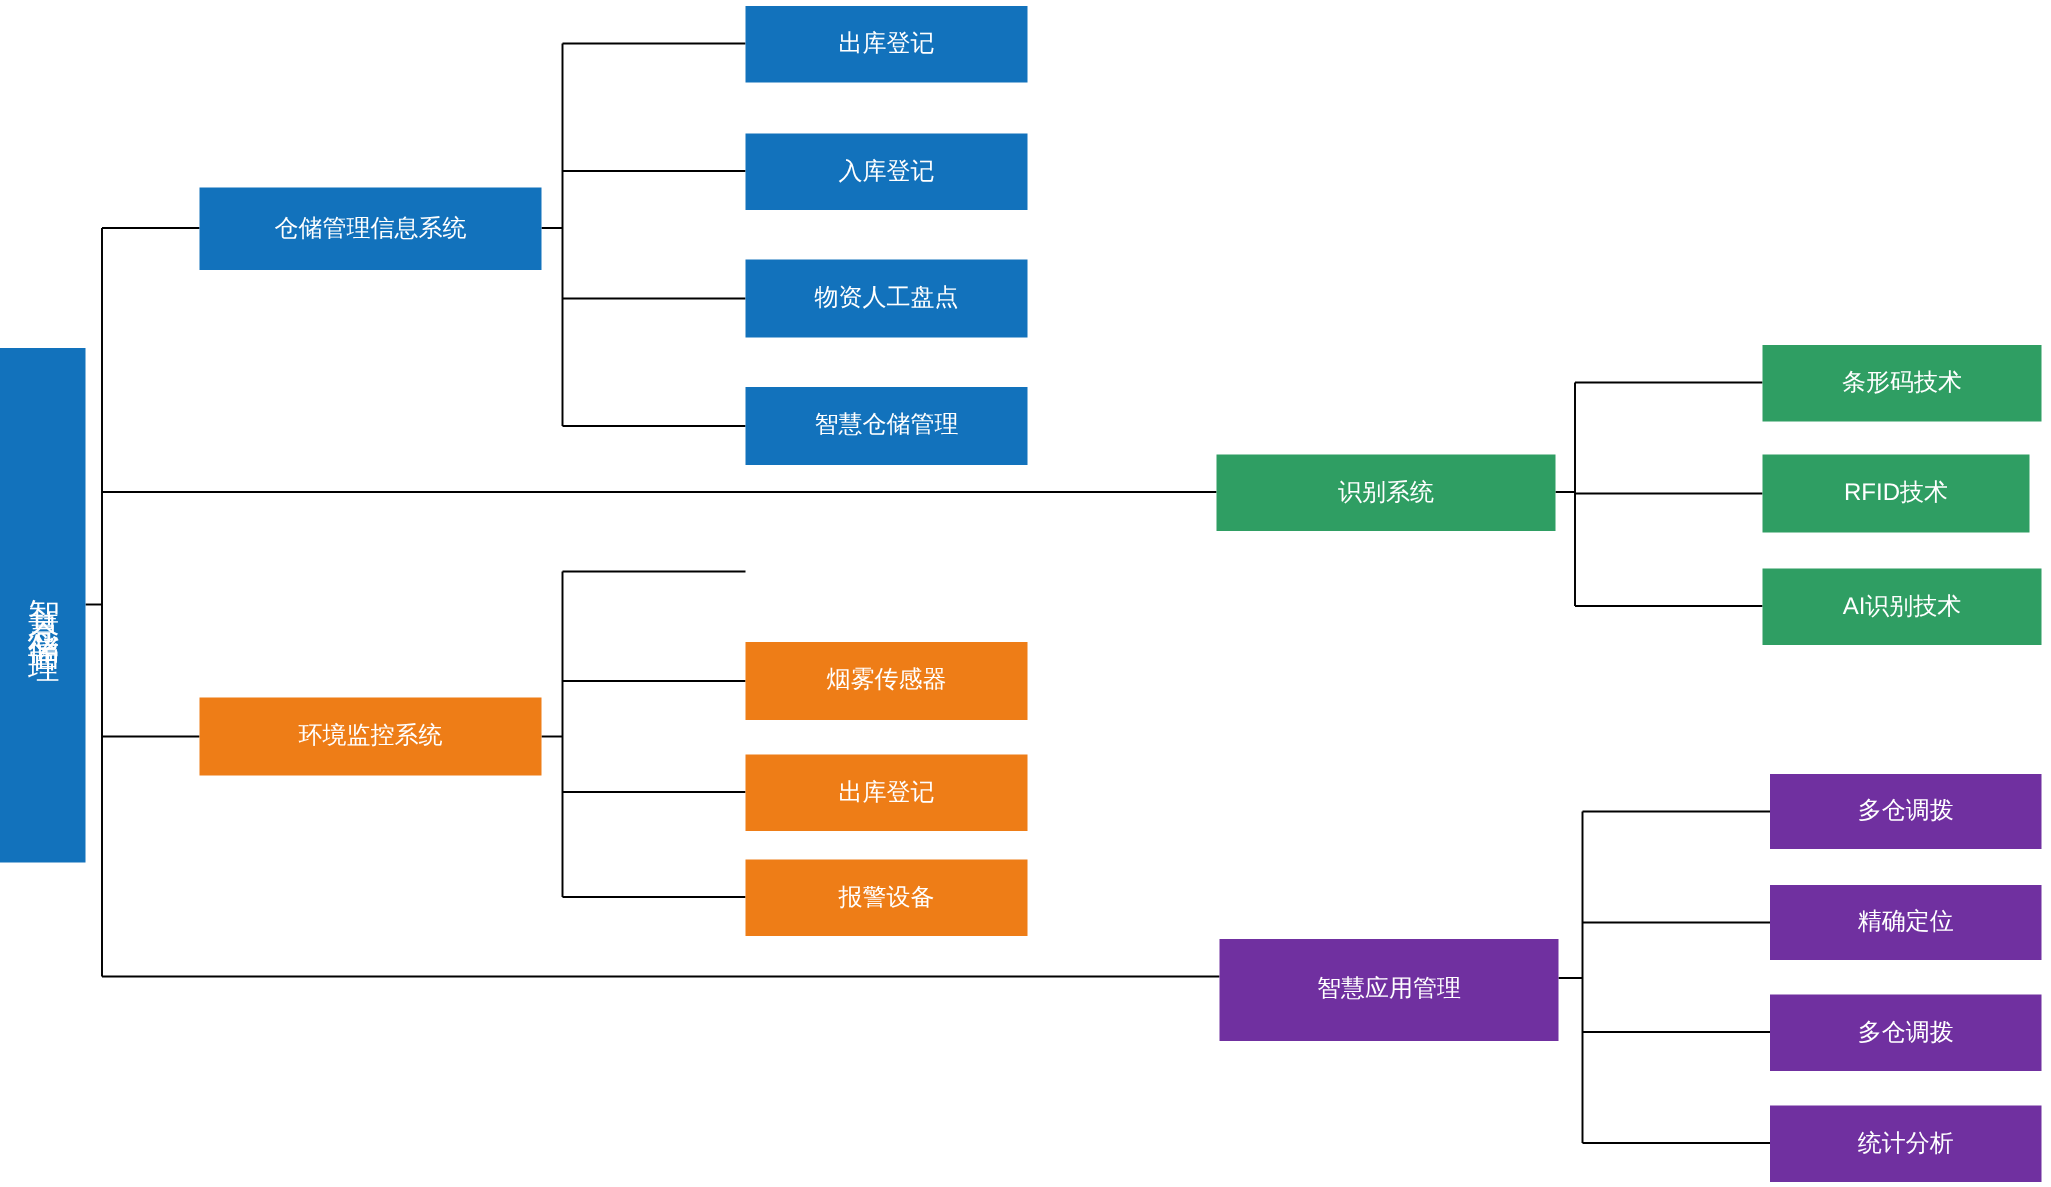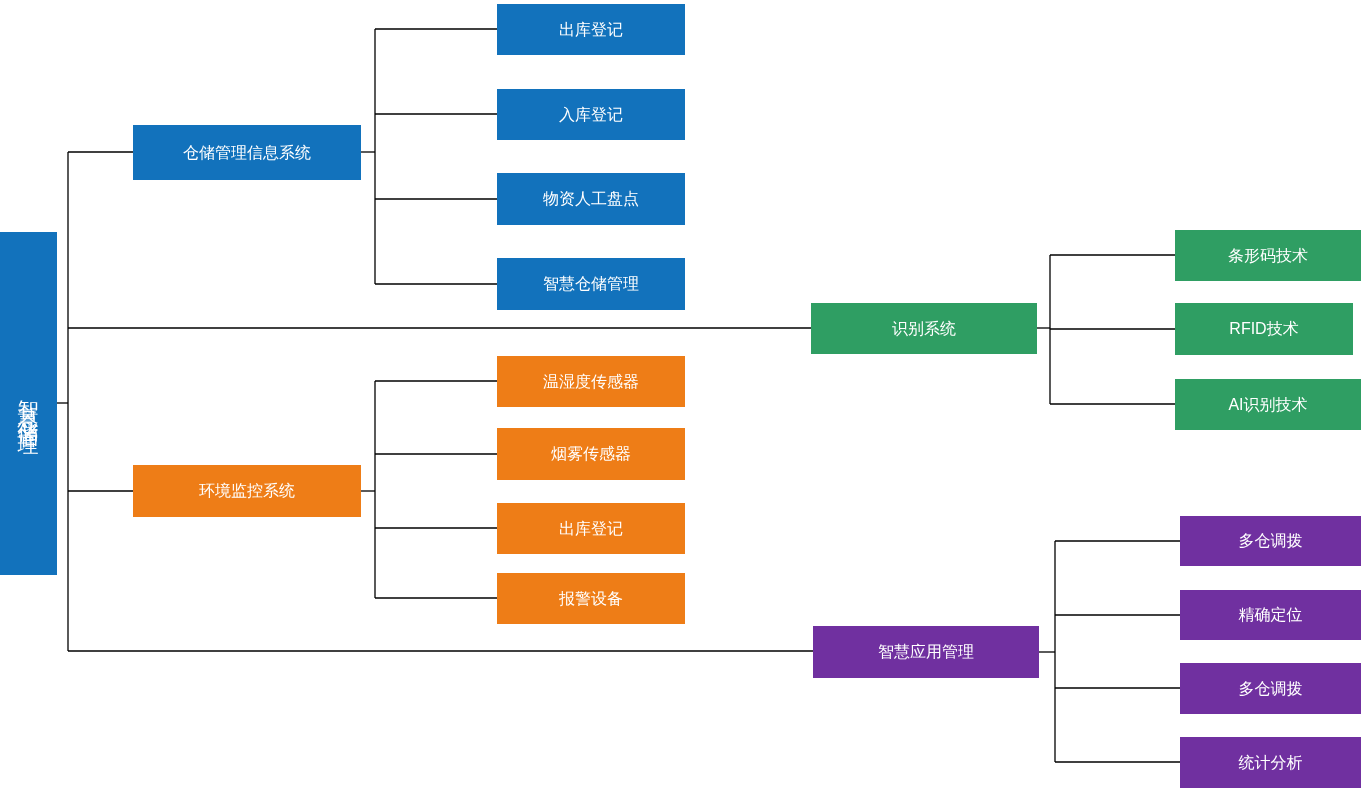--- a/index.html
+++ b/index.html
@@ -87,24 +87,23 @@
   <div class="node" style="left: 497px; top: 89px; width: 188px; height: 51px; background-color: rgb(18, 114, 188);">入库登记</div>
   <div class="node" style="left: 497px; top: 173px; width: 188px; height: 52px; background-color: rgb(18, 114, 188);">物资人工盘点</div>
   <div class="node" style="left: 497px; top: 258px; width: 188px; height: 52px; background-color: rgb(18, 114, 188);">智慧仓储管理</div>
 
   <div class="node" style="left: 811px; top: 303px; width: 226px; height: 51px; background-color: rgb(47, 158, 99);">识别系统</div>
   <div class="node" style="left: 1175px; top: 230px; width: 186px; height: 51px; background-color: rgb(47, 158, 99);">条形码技术</div>
   <div class="node" style="left: 1175px; top: 303px; width: 178px; height: 52px; background-color: rgb(47, 158, 99);">RFID技术</div>
   <div class="node" style="left: 1175px; top: 379px; width: 186px; height: 51px; background-color: rgb(47, 158, 99);">AI识别技术</div>
 
   <div class="node" style="left: 133px; top: 465px; width: 228px; height: 52px; background-color: rgb(238, 125, 23);">环境监控系统</div>
-  <div class="node" style="left: 497px; top: 356px; width: 188px; height: 51px; background-color: rgb(238, 125, 23);">温湿度传感器</div>
   <div class="node" style="left: 497px; top: 428px; width: 188px; height: 52px; background-color: rgb(238, 125, 23);">烟雾传感器</div>
   <div class="node" style="left: 497px; top: 503px; width: 188px; height: 51px; background-color: rgb(238, 125, 23);">出库登记</div>
   <div class="node" style="left: 497px; top: 573px; width: 188px; height: 51px; background-color: rgb(238, 125, 23);">报警设备</div>
 
-  <div class="node" style="left: 813px; top: 626px; width: 226px; height: 52px; background-color: rgb(112, 48, 160);">智慧应用管理</div>
+  <div class="node" style="left: 813px; top: 626px; width: 226px; height: 68px; background-color: rgb(112, 48, 160);">智慧应用管理</div>
   <div class="node" style="left: 1180px; top: 516px; width: 181px; height: 50px; background-color: rgb(112, 48, 160);">多仓调拨</div>
   <div class="node" style="left: 1180px; top: 590px; width: 181px; height: 50px; background-color: rgb(112, 48, 160);">精确定位</div>
   <div class="node" style="left: 1180px; top: 663px; width: 181px; height: 51px; background-color: rgb(112, 48, 160);">多仓调拨</div>
   <div class="node" style="left: 1180px; top: 737px; width: 181px; height: 51px; background-color: rgb(112, 48, 160);">统计分析</div>
 
 </div>
 
 </body></html>

